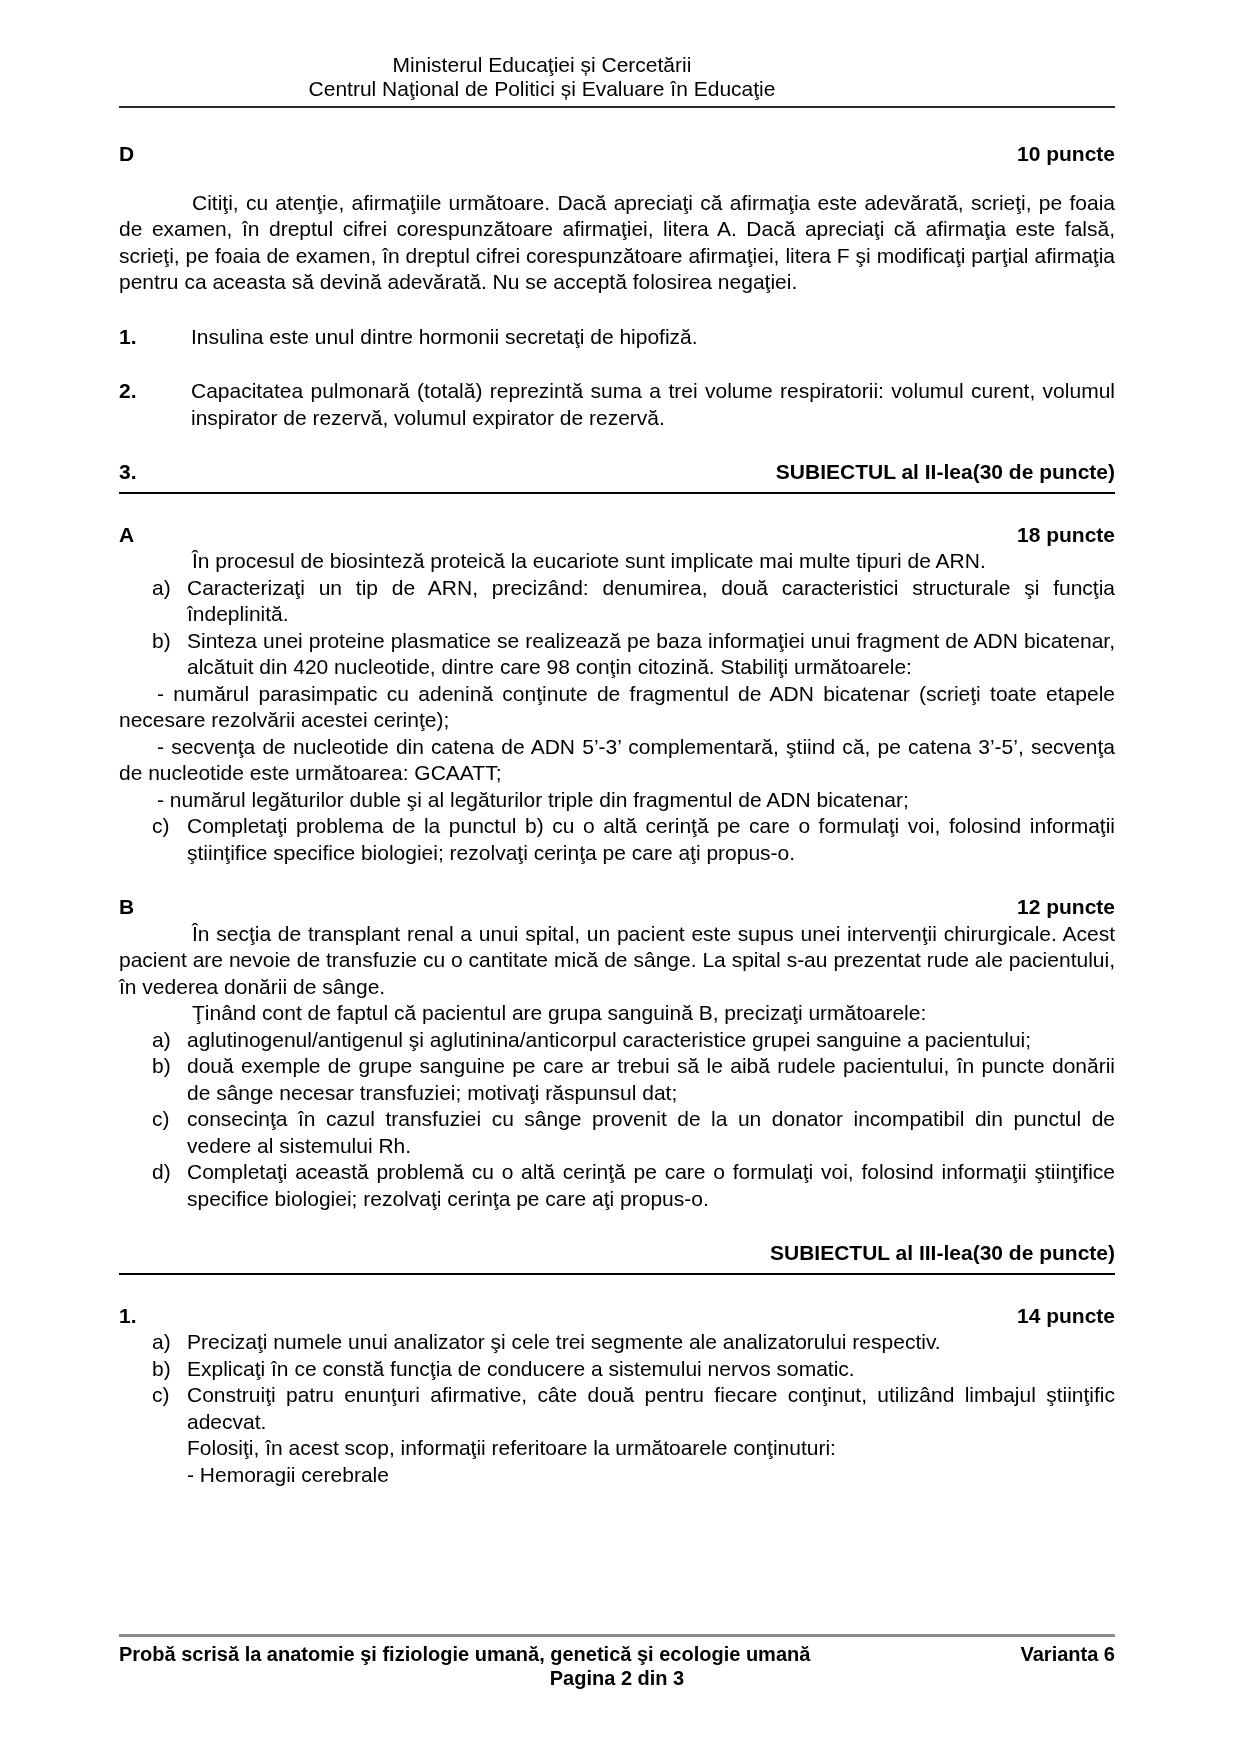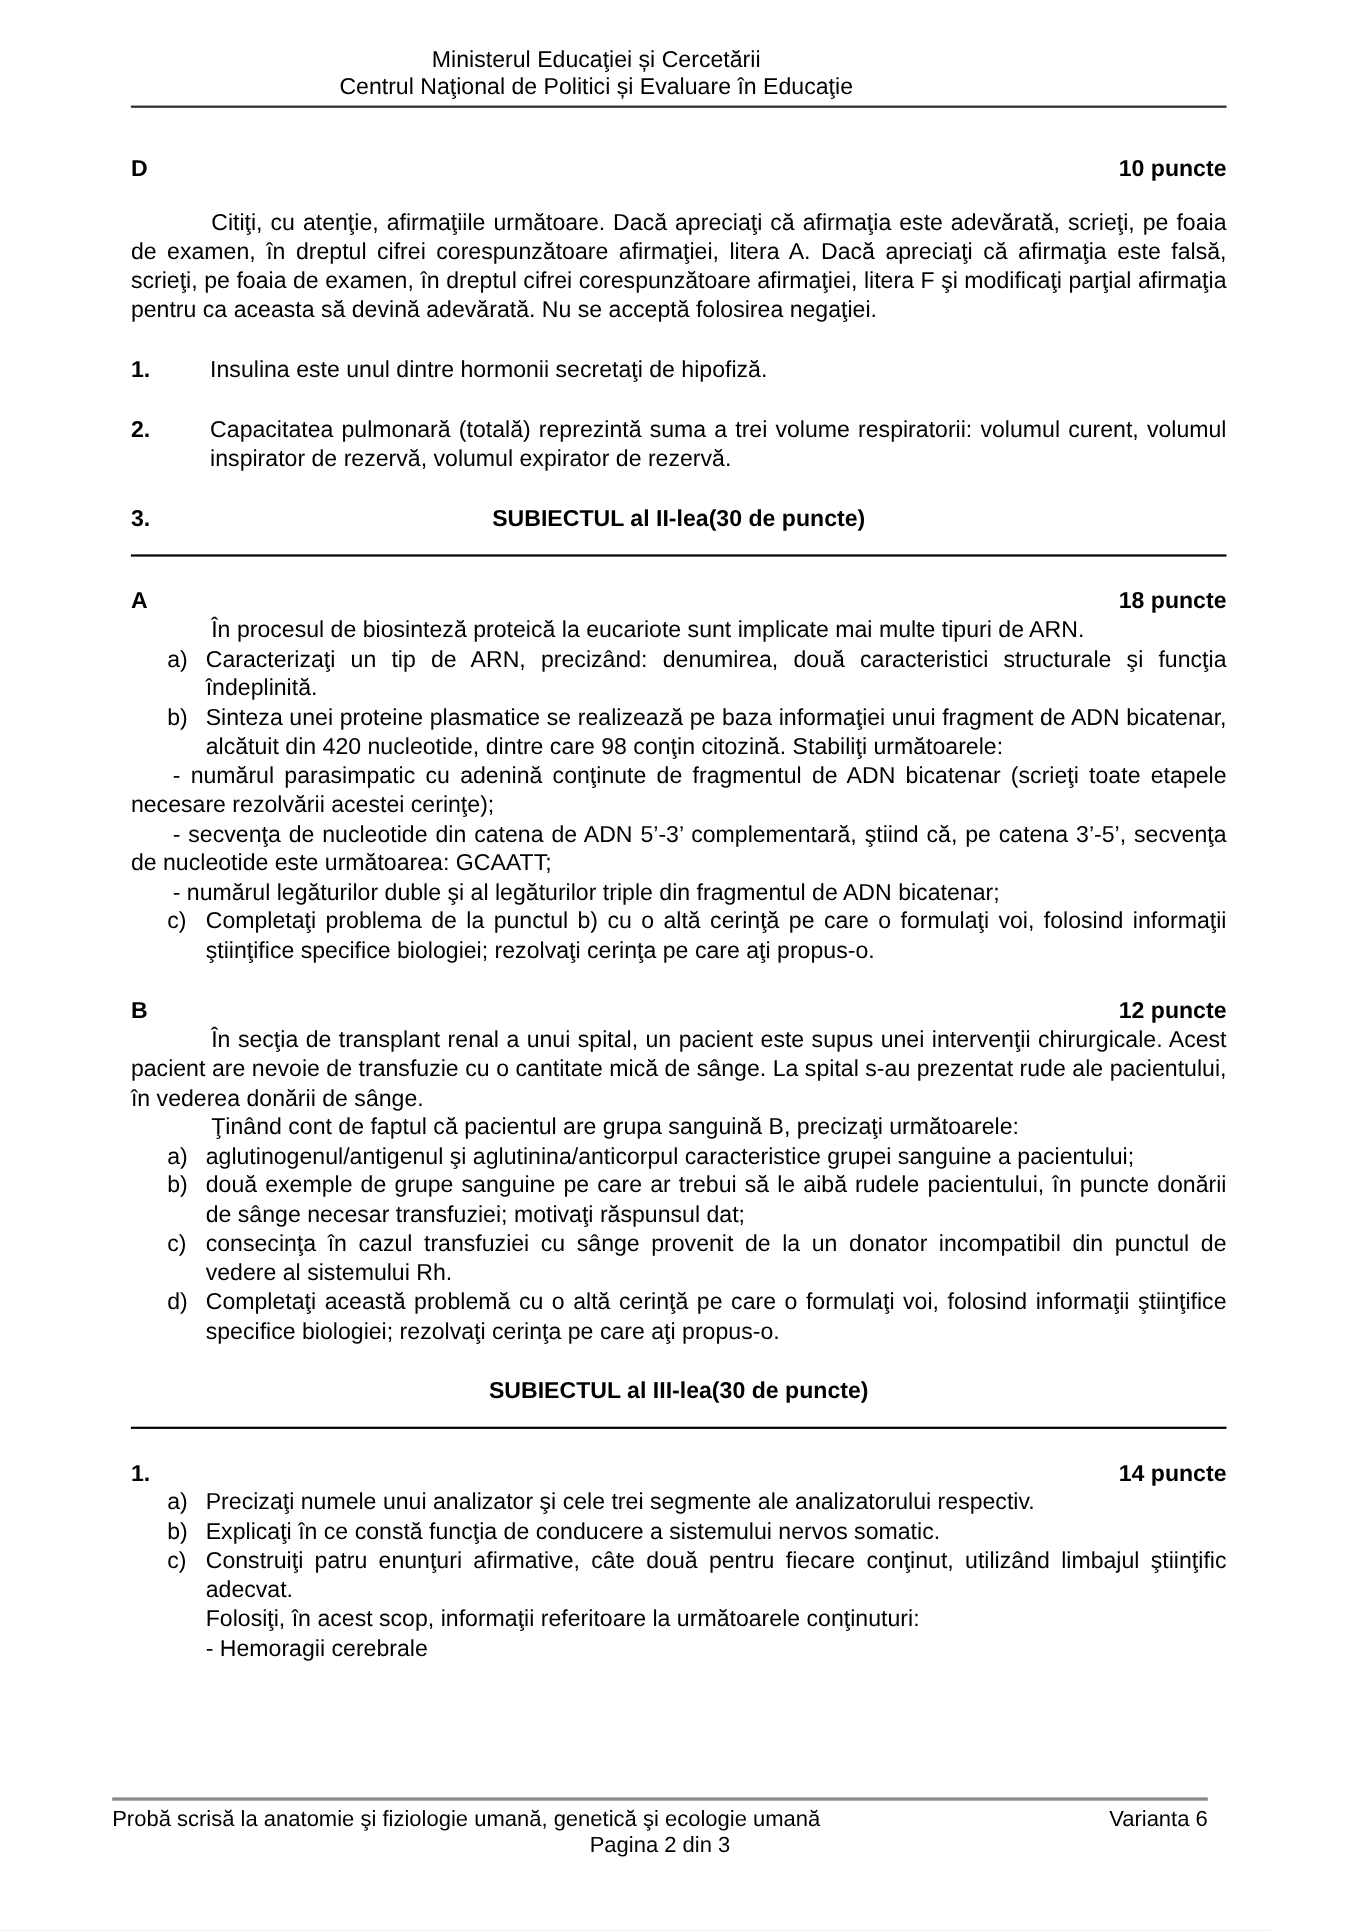--- a/index.html
+++ b/index.html
@@ -5,47 +5,47 @@
   * { margin:0; padding:0; box-sizing:border-box; }
   html,body { background:#e8e8e8; }
   .page {
     position:relative;
     width:1240px; height:1755px;
     background:#ffffff;
     font-family:"Liberation Sans","DejaVu Sans",sans-serif;
     font-size:21px; line-height:26.5px; color:#000;
     overflow:hidden;
   }
-  .header { position:absolute; top:43px; left:119px; width:996px; }
+  .header { position:absolute; top:53px; left:119px; width:996px; }
   .header-inner { text-align:center; margin-right:150px; font-size:21px; line-height:24px; }
   .header-rule { border-bottom:2px solid #2a2a2a; margin-top:5px; }
 
   .main { position:absolute; top:141px; left:119px; width:996px; }
 
   .sec-row { display:flex; justify-content:space-between; font-weight:700; }
   .subject-head {
-    display:flex; justify-content:center;
-    font-weight:700; border-bottom:2px solid #000; padding-bottom:18px;
+    display:flex; justify-content:flex-end;
+    font-weight:700; border-bottom:2px solid #000; padding-bottom:6px;
   }
   .gap { margin-top:28px; }
 
   .para { text-align:justify; }
   .indent { text-indent:73px; }
   .d-intro { margin-top:22px; }
 
   .num-item { position:relative; padding-left:72px; text-align:justify; }
   .num-item .num { position:absolute; left:0; font-weight:700; }
 
   .abc-item { position:relative; padding-left:68px; text-align:justify; }
   .abc-item .marker { position:absolute; left:33px; }
 
   .dash-para { text-align:justify; text-indent:38px; }
   .cont-line { margin-left:68px; }
 
-  .footer { position:absolute; top:1634px; left:102px; width:996px; }
+  .footer { position:absolute; top:1634px; left:119px; width:996px;font-weight:bold; }
   .footer-rule { border-top:3px solid #8a8a8a; margin-bottom:5px; }
   .footer-row { display:flex; justify-content:space-between; font-size:20px; line-height:24px; }
   .footer-center { text-align:center; font-size:20px; line-height:24px; }
 </style>
 </head>
 <body>
 
 <div class="page">
 
   <div class="header">

